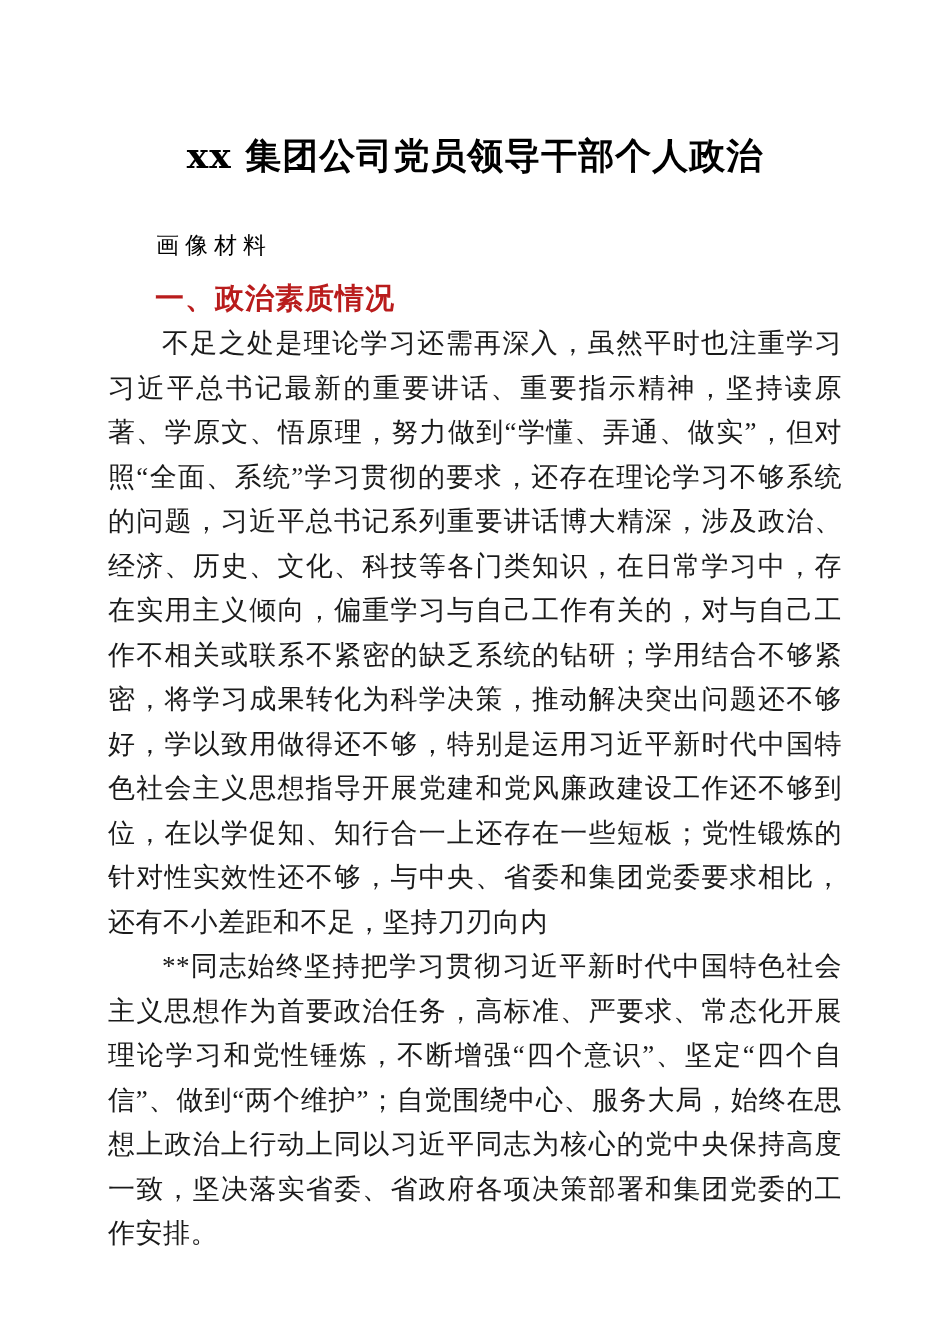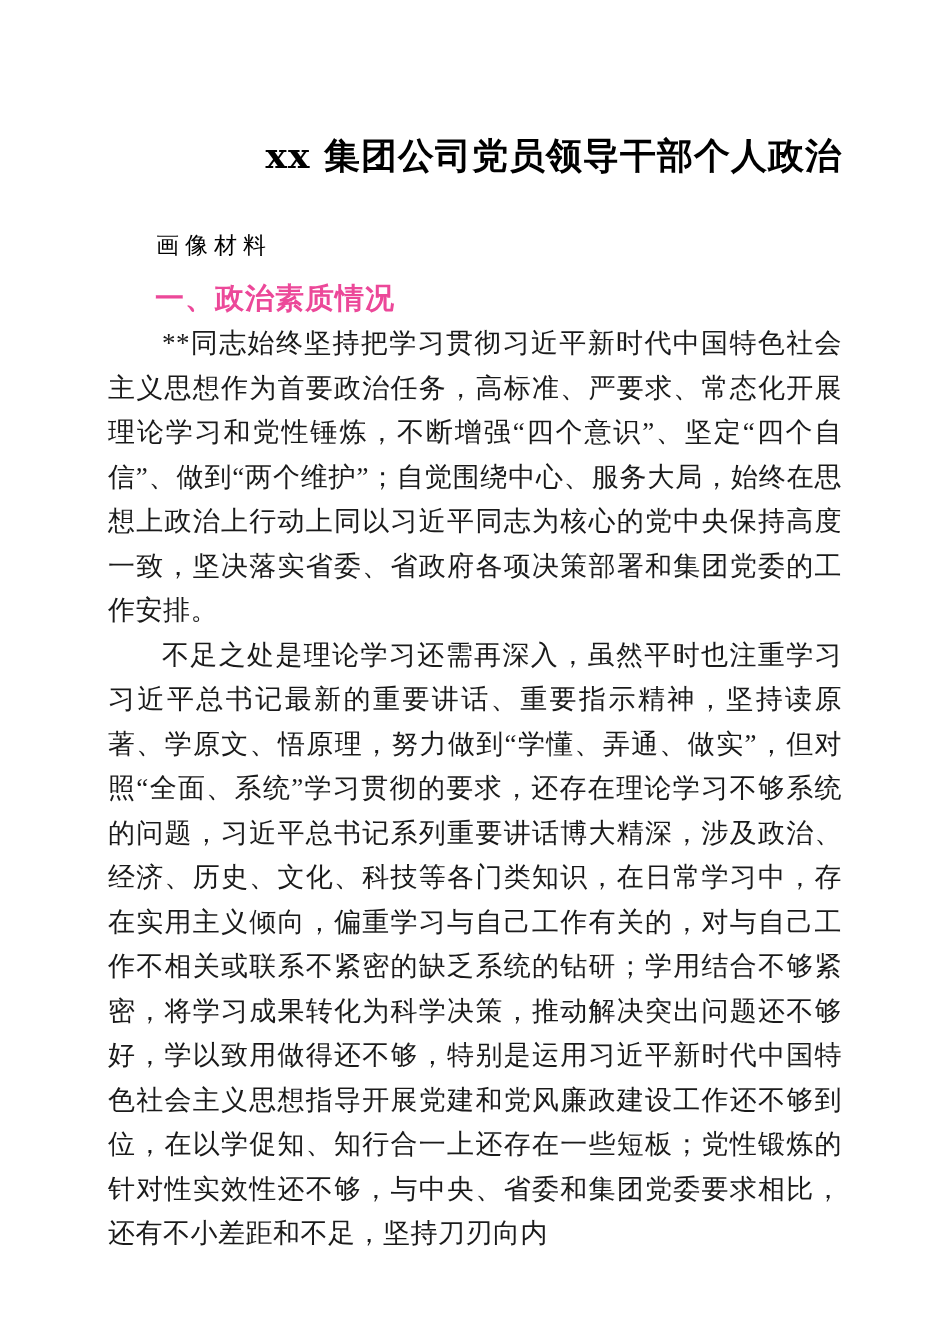--- a/index.html
+++ b/index.html
@@ -18,42 +18,42 @@
     height: 1344px;
     background: #ffffff;
     padding: 126px 108px 0 108px;
   }
   .doc-title {
     margin: 0;
     font-family: "DejaVu Serif", "Liberation Serif", serif;
     font-weight: 700;
     font-size: 36px;
     line-height: 58px;
-    text-align: right;
+    text-align: center;
     letter-spacing: 1px;
     color: #000000;
   }
   .doc-subtitle {
     margin: 40px 0 0 0;
     font-family: "Liberation Serif", serif;
     font-size: 23px;
     line-height: 44px;
     text-indent: 48px;
     letter-spacing: 6px;
     color: #000000;
   }
   .section-heading {
     margin: 8px 0 0 0;
     font-family: "DejaVu Sans", "Liberation Sans", sans-serif;
     font-weight: 700;
     font-size: 29px;
     line-height: 45px;
     text-indent: 47px;
     letter-spacing: 1px;
-    color: #ec4899;
+    color: #b91c1c;
   }
   .body-para {
     margin: 0;
     font-family: "Liberation Serif", serif;
     font-size: 27px;
     line-height: 44.5px;
     text-align: justify;
     text-justify: inter-character;
     text-indent: 54px;
     letter-spacing: 0.5px;
@@ -63,16 +63,16 @@
 </head>
 <body>
 
 <div class="page">
   <h1 class="doc-title">xx 集团公司党员领导干部个人政治</h1>
 
   <p class="doc-subtitle">画像材料</p>
 
   <h2 class="section-heading">一、政治素质情况</h2>
 
+  <p class="body-para">不足之处是理论学习还需再深入，虽然平时也注重学习习近平总书记最新的重要讲话、重要指示精神，坚持读原著、学原文、悟原理，努力做到“学懂、弄通、做实”，但对照“全面、系统”学习贯彻的要求，还存在理论学习不够系统的问题，习近平总书记系列重要讲话博大精深，涉及政治、经济、历史、文化、科技等各门类知识，在日常学习中，存在实用主义倾向，偏重学习与自己工作有关的，对与自己工作不相关或联系不紧密的缺乏系统的钻研；学用结合不够紧密，将学习成果转化为科学决策，推动解决突出问题还不够好，学以致用做得还不够，特别是运用习近平新时代中国特色社会主义思想指导开展党建和党风廉政建设工作还不够到位，在以学促知、知行合一上还存在一些短板；党性锻炼的针对性实效性还不够，与中央、省委和集团党委要求相比，还有不小差距和不足，坚持刀刃向内</p>
+
   <p class="body-para">**同志始终坚持把学习贯彻习近平新时代中国特色社会主义思想作为首要政治任务，高标准、严要求、常态化开展理论学习和党性锤炼，不断增强“四个意识”、坚定“四个自信”、做到“两个维护”；自觉围绕中心、服务大局，始终在思想上政治上行动上同以习近平同志为核心的党中央保持高度一致，坚决落实省委、省政府各项决策部署和集团党委的工作安排。</p>
-
-  <p class="body-para">不足之处是理论学习还需再深入，虽然平时也注重学习习近平总书记最新的重要讲话、重要指示精神，坚持读原著、学原文、悟原理，努力做到“学懂、弄通、做实”，但对照“全面、系统”学习贯彻的要求，还存在理论学习不够系统的问题，习近平总书记系列重要讲话博大精深，涉及政治、经济、历史、文化、科技等各门类知识，在日常学习中，存在实用主义倾向，偏重学习与自己工作有关的，对与自己工作不相关或联系不紧密的缺乏系统的钻研；学用结合不够紧密，将学习成果转化为科学决策，推动解决突出问题还不够好，学以致用做得还不够，特别是运用习近平新时代中国特色社会主义思想指导开展党建和党风廉政建设工作还不够到位，在以学促知、知行合一上还存在一些短板；党性锻炼的针对性实效性还不够，与中央、省委和集团党委要求相比，还有不小差距和不足，坚持刀刃向内</p>
 </div>
 
 </body></html>

